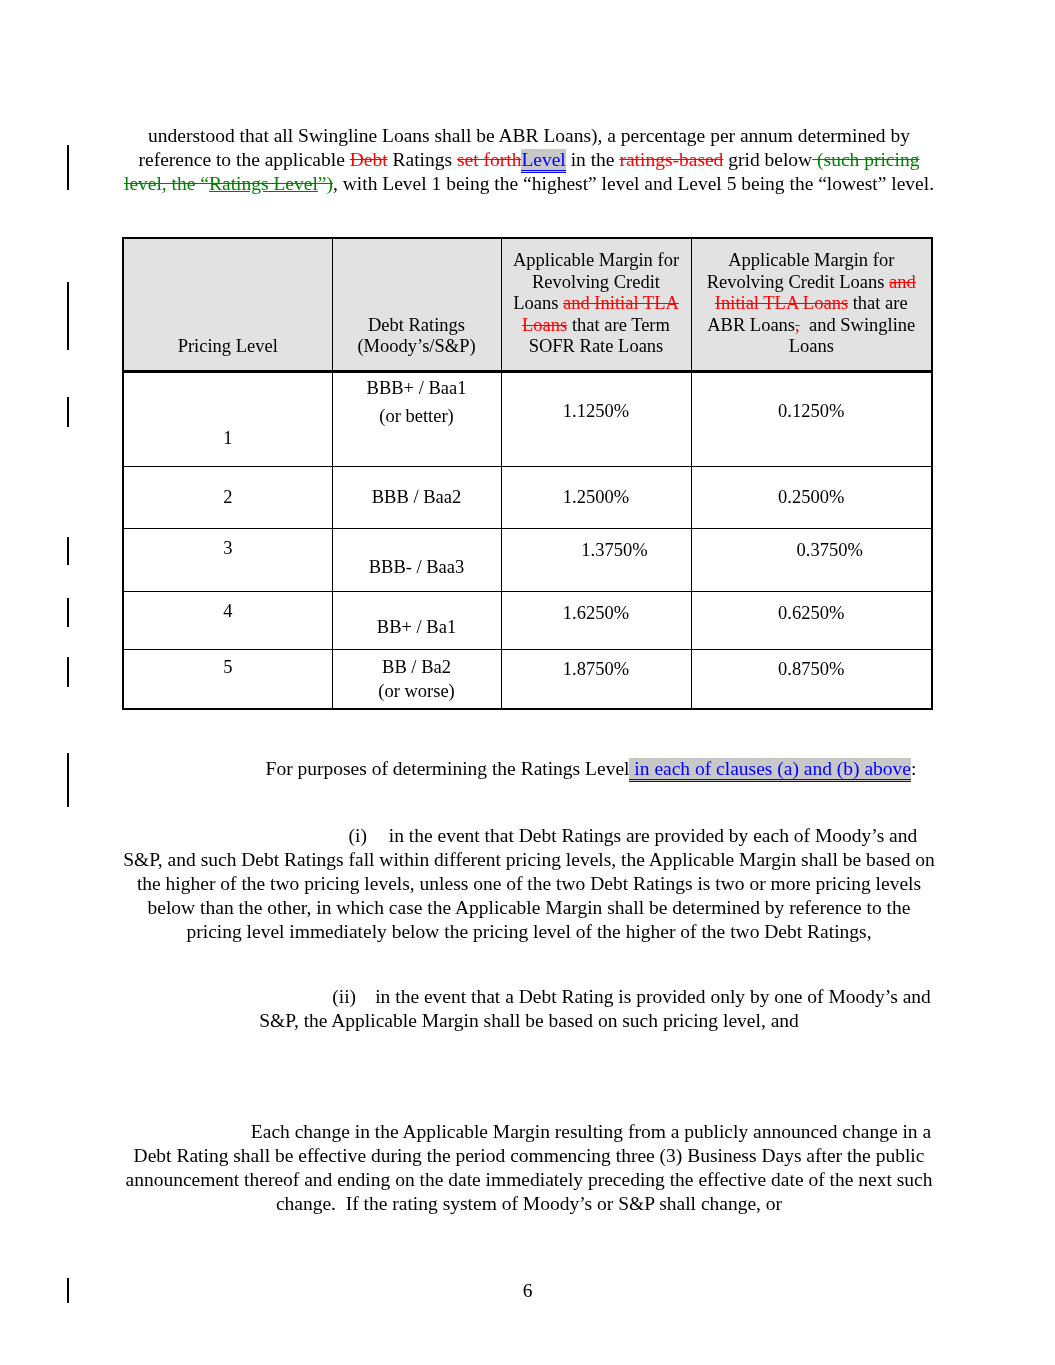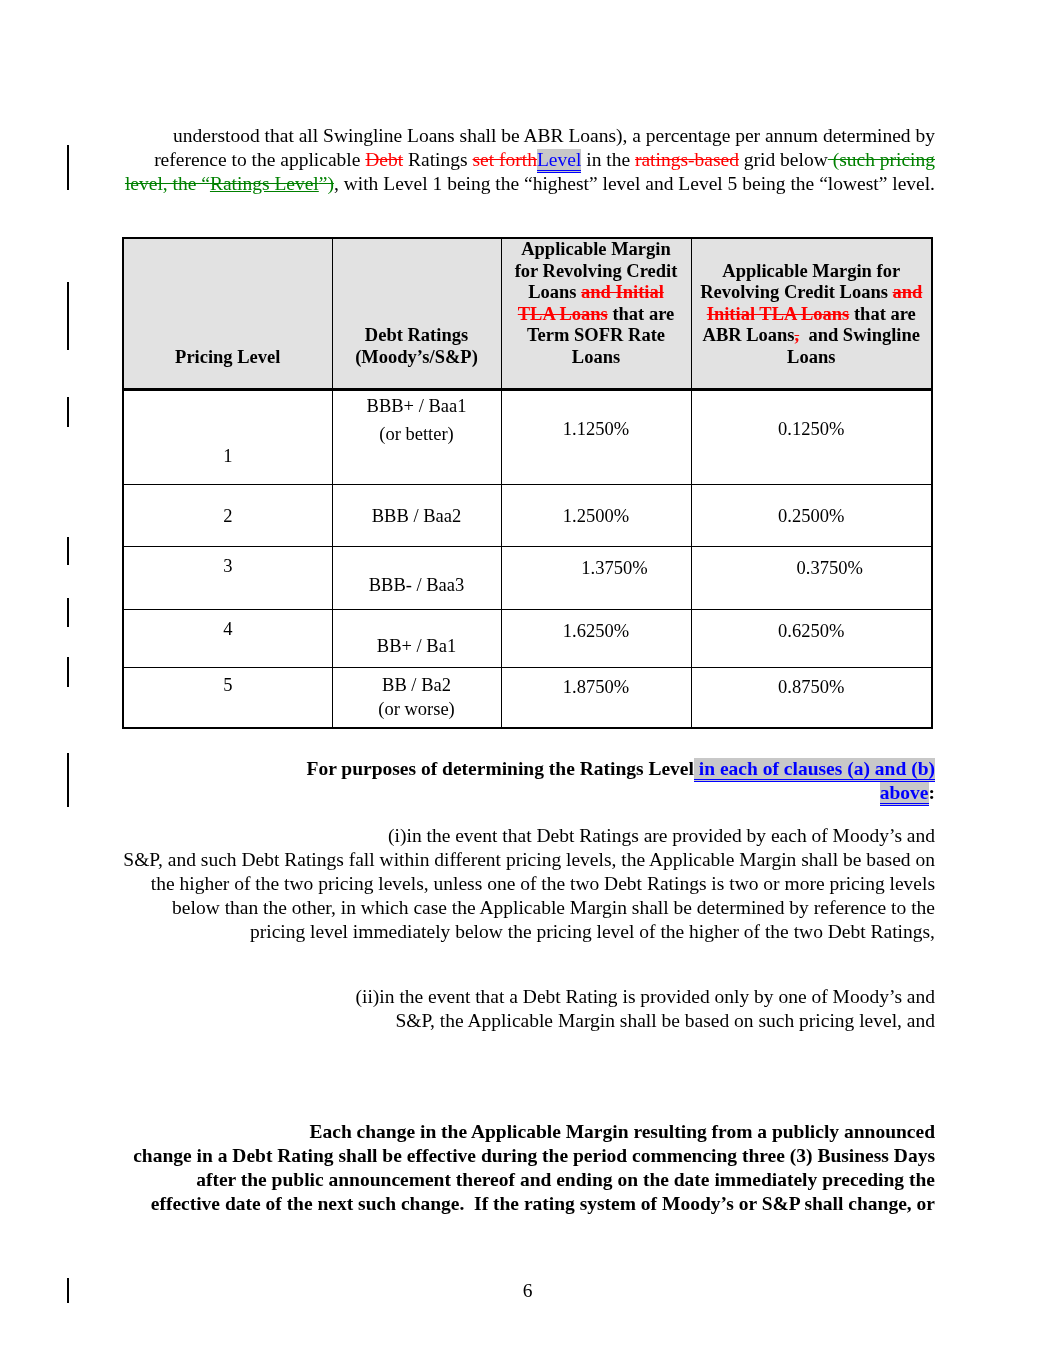--- a/index.html
+++ b/index.html
@@ -2,43 +2,43 @@
 <html style="--deletion-red: #FF0000; --deletion-green: #008000; --insertion-blue: #0000FF; --highlight-gray: #C8C8C8; --header-bg: #E2E2E2;"><head>
 <meta charset="utf-8">
 <style>
   html,body { margin:0; padding:0; background:#f2f2f2; }
   .page {
     position:relative; width:1055px; height:1365px; margin:0 auto;
     background:#ffffff; overflow:hidden;
     font-family:"Liberation Serif","DejaVu Serif",serif;
     font-size:19.5px; line-height:24px; color:#000;
   }
-  .para { position:absolute; left:123px; width:812px; margin:0; text-align:right; }
-  .indent1 { text-indent:124px;font-weight:bold; }
+  .para { position:absolute; left:123px; width:812px; margin:0; text-align:center; }
+  .indent1 { text-indent:124px; }
   .item   { text-indent:186px; }
   .marker { display:inline-block; width:62px; text-indent:0; }
   .changebar { position:absolute; left:67px; width:2px; background:#000; }
 
   
   .del-red    { color:var(--deletion-red);   text-decoration:line-through; }
   .del-green  { color:var(--deletion-green); text-decoration:line-through; }
   .del-green-u{ color:var(--deletion-green); text-decoration:underline line-through; }
   .ins        { color:var(--insertion-blue); background:var(--highlight-gray);
                 border-bottom:3px double var(--insertion-blue); }
 
   
   table.grid {
     position:absolute; left:122px; top:237px; width:809px;
     border-collapse:collapse; table-layout:fixed;
     border:2px solid #000; font-size:18.5px;
   }
   .grid th, .grid td { border:1px solid #000; text-align:center; padding:0 6px; }
   .grid th {
-    background:var(--header-bg); font-weight:bold;
-    vertical-align:bottom; line-height:21.5px; padding-bottom:20px;
+    background:var(--header-bg); font-weight:normal;
+    vertical-align:bottom; line-height:21.5px; padding-bottom:12px;
     border-bottom:3px solid #000;
   }
   .grid td { line-height:24px; }
   .grid thead tr { height:133px; }
   tr.r1 { height:95px; } tr.r2 { height:62px; } tr.r3 { height:63px; }
   tr.r4 { height:58px; } tr.r5 { height:60px; }
 
   tr.r1 td.level  { vertical-align:bottom; padding-bottom:16px; }
   tr.r1 td.rating { vertical-align:top; padding-top:3px; }
   tr.r1 td.val    { vertical-align:top; padding-top:26px; }

